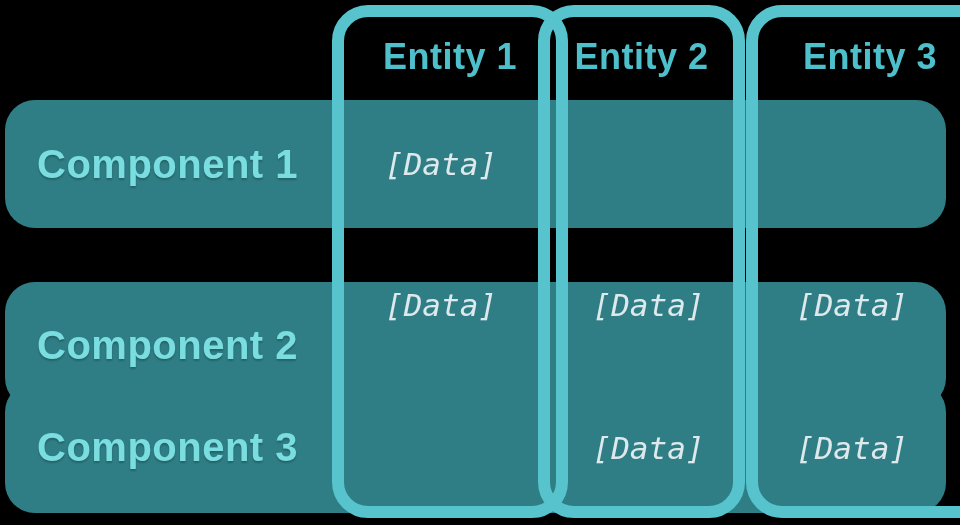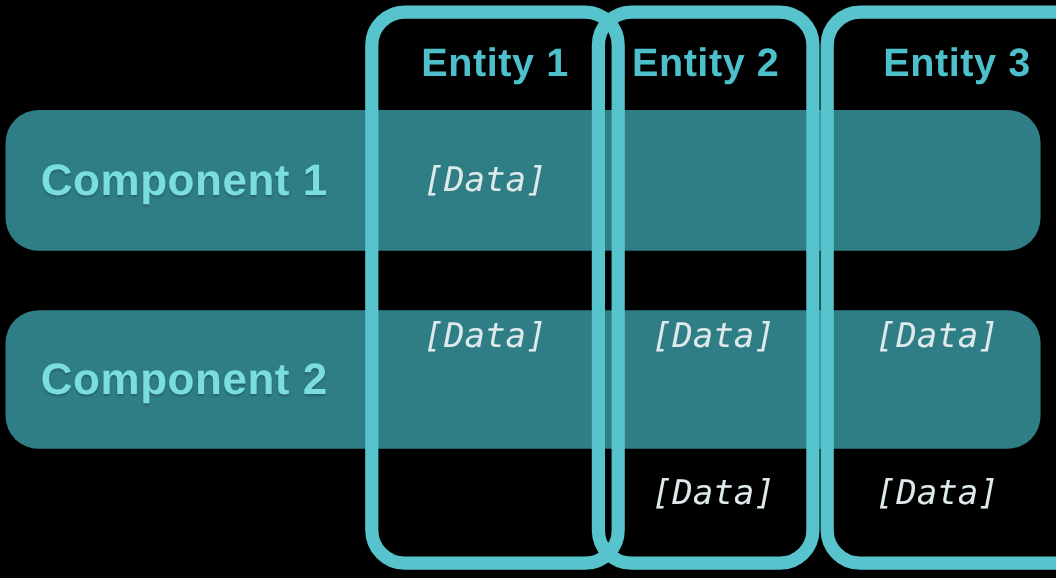--- a/index.html
+++ b/index.html
@@ -88,20 +88,23 @@
 <body>
 
 <div class="canvas">
 
   <div class="row-band row-0">
     <span class="row-label">Component 1</span>
   </div>
   <div class="row-band row-1">
     <span class="row-label">Component 2</span>
   </div>
+  <div class="row-band row-2">
+    <span class="row-label">Component 3</span>
+  </div>
 
   <div class="col-frame col-0">
     <div class="col-header">Entity 1</div>
   </div>
   <div class="col-frame col-1">
     <div class="col-header">Entity 2</div>
   </div>
   <div class="col-frame col-2">
     <div class="col-header">Entity 3</div>
   </div>

